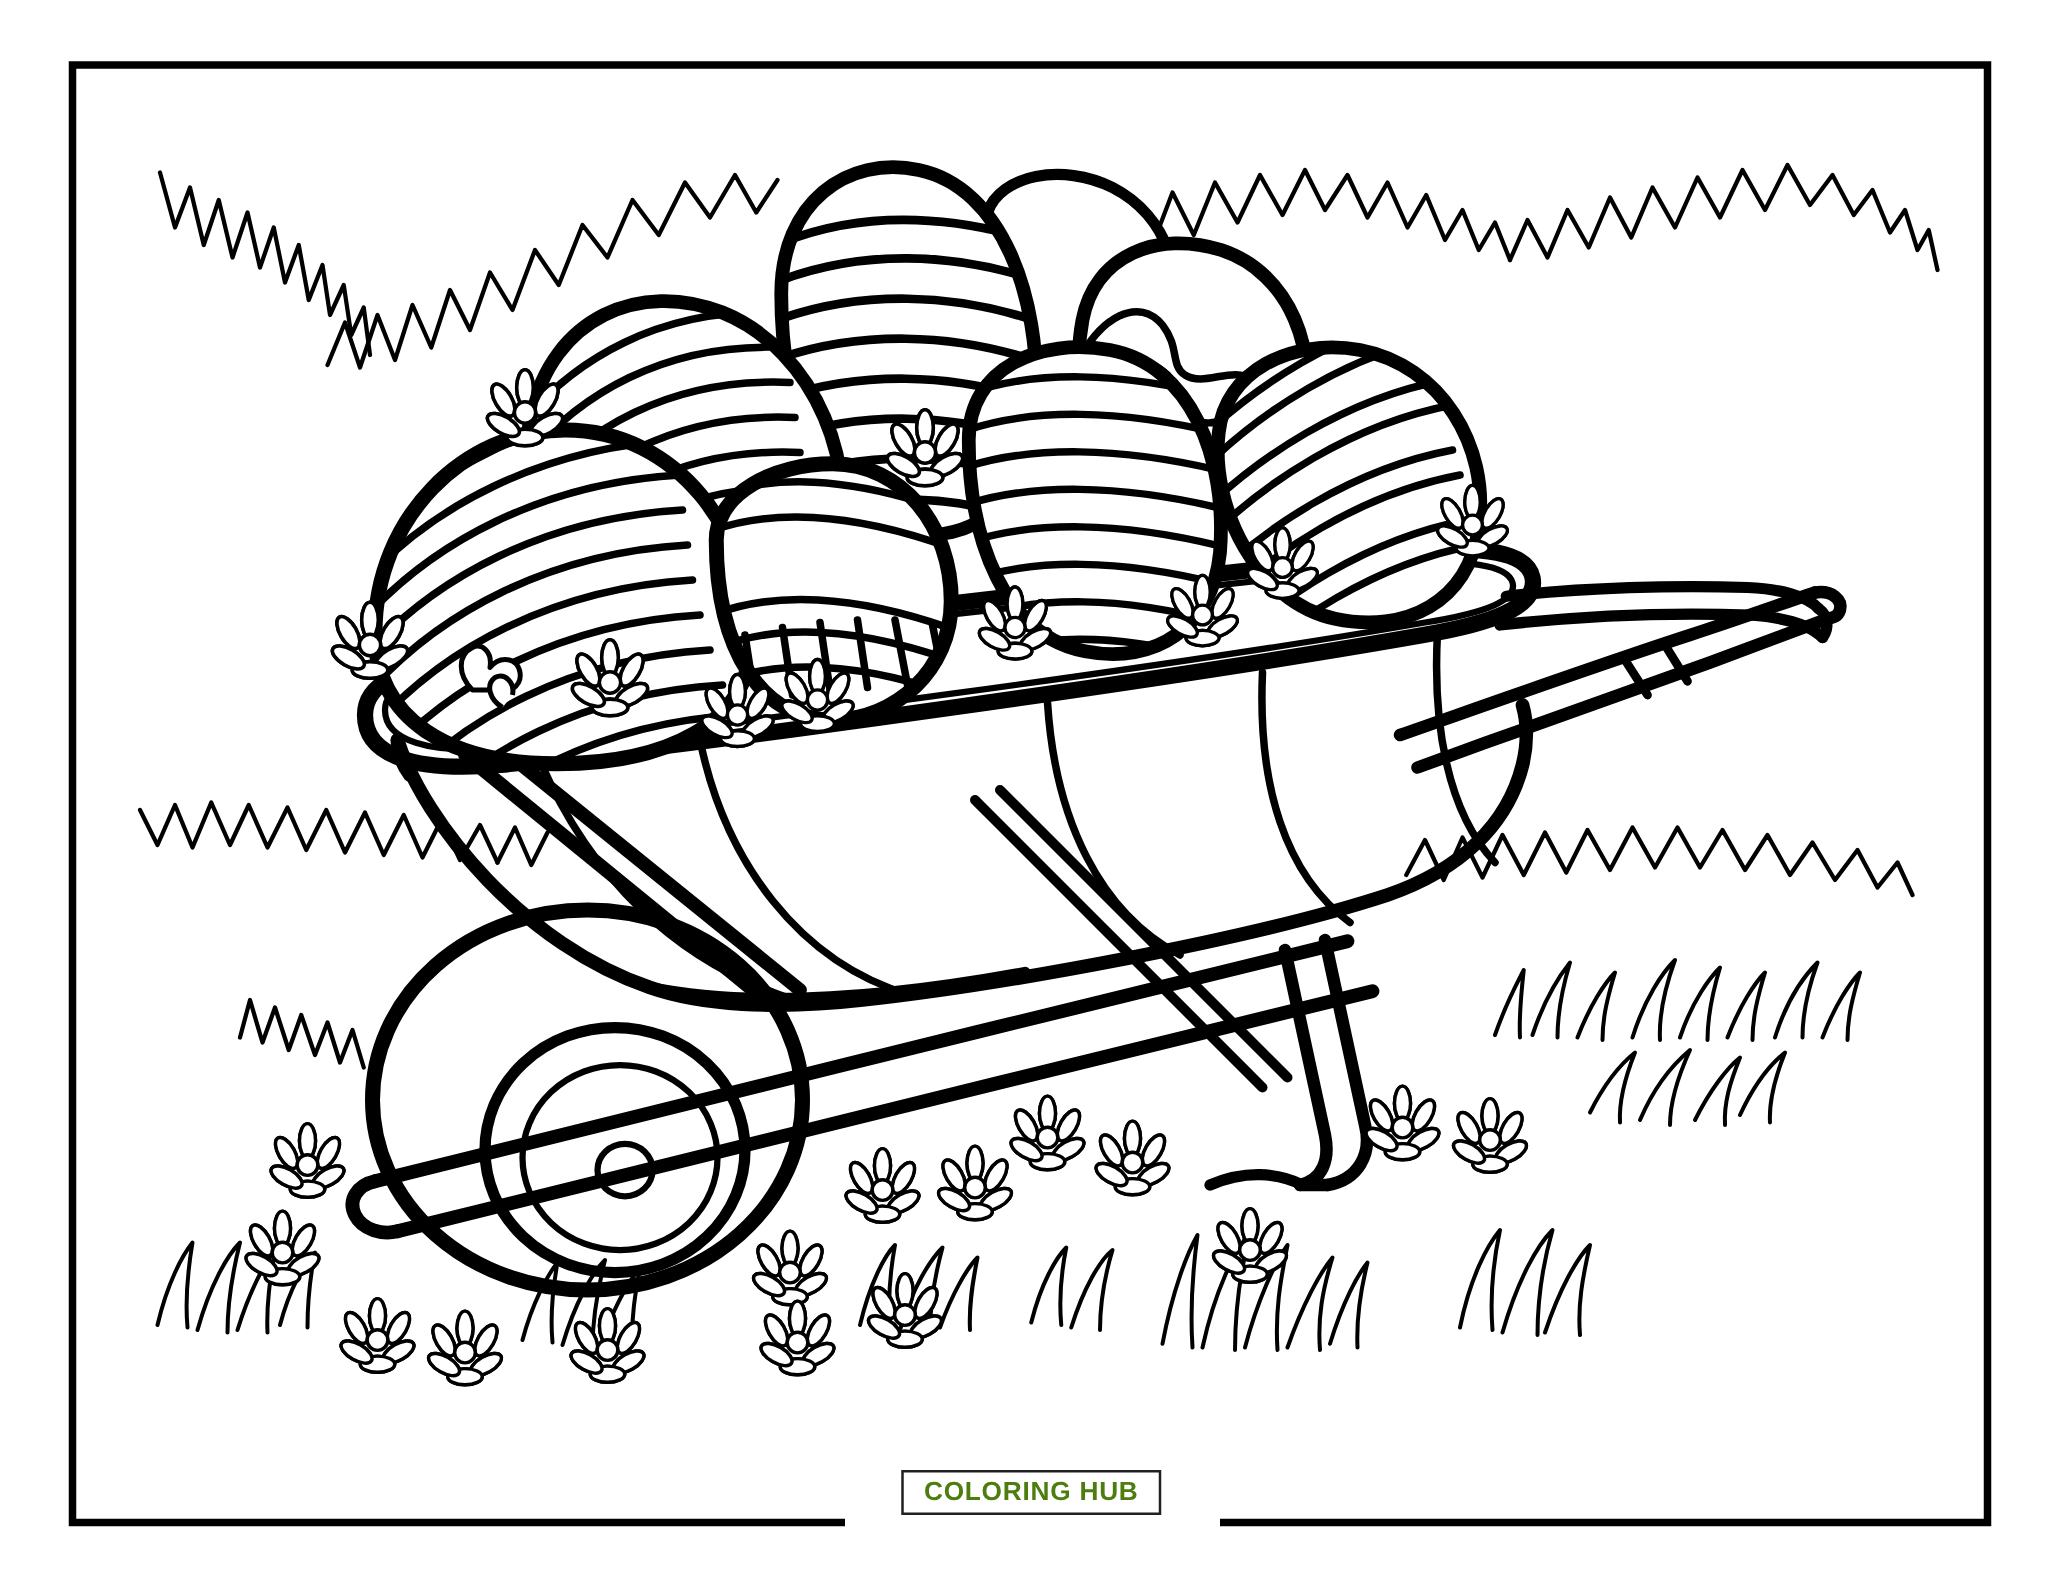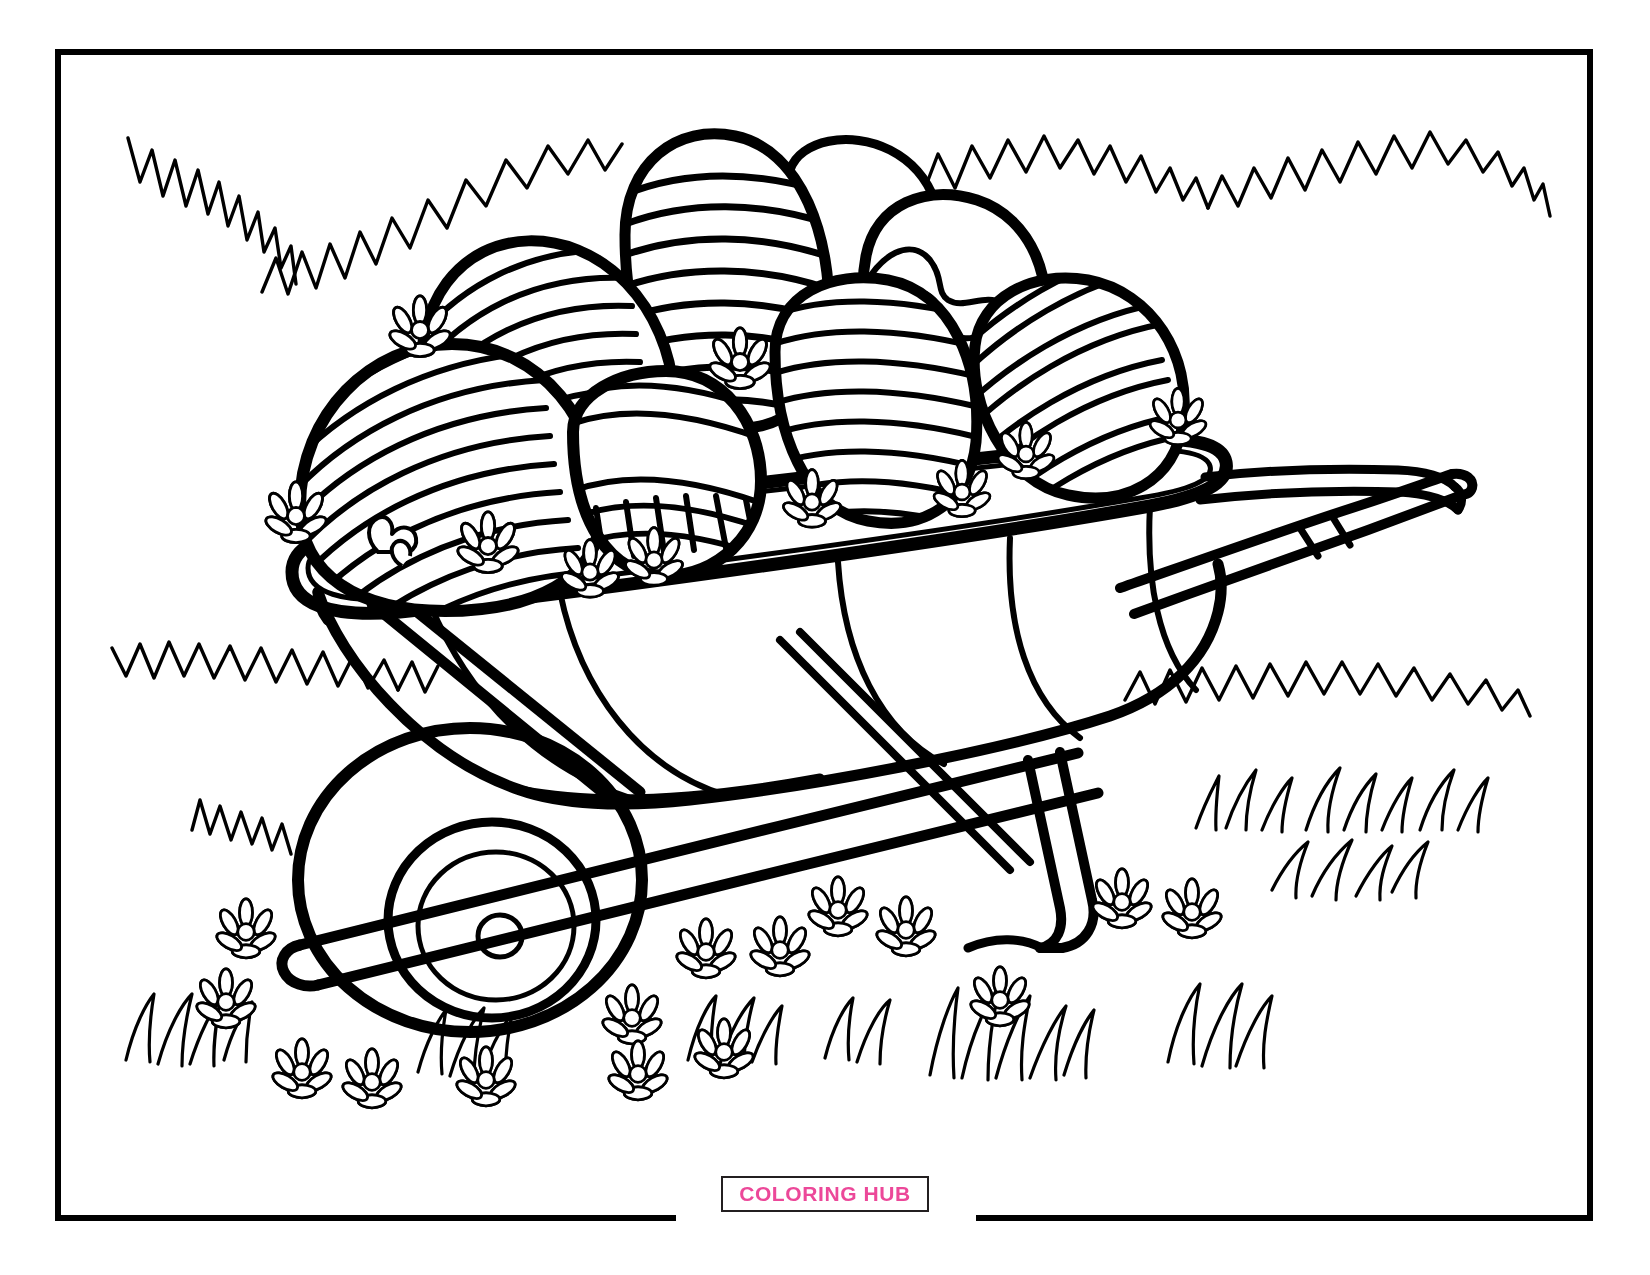--- a/index.html
+++ b/index.html
@@ -26,21 +26,21 @@
     background:#ffffff;
     border:2px solid #231f20;
     padding:5px 16px 6px 16px;
     line-height:1;
   }
   .brand-text{
     font-family:"Liberation Sans", sans-serif;
     font-weight:bold;
     font-size:21px;
     letter-spacing:0.6px;
-    color:#ec4899;
+    color:#4d7c0f;
     white-space:nowrap;
   }
 </style>
 </head>
 <body>
 
 <div id="page">
 
   <svg id="art" viewBox="0 0 1650 1275" xmlns="http://www.w3.org/2000/svg">
 

